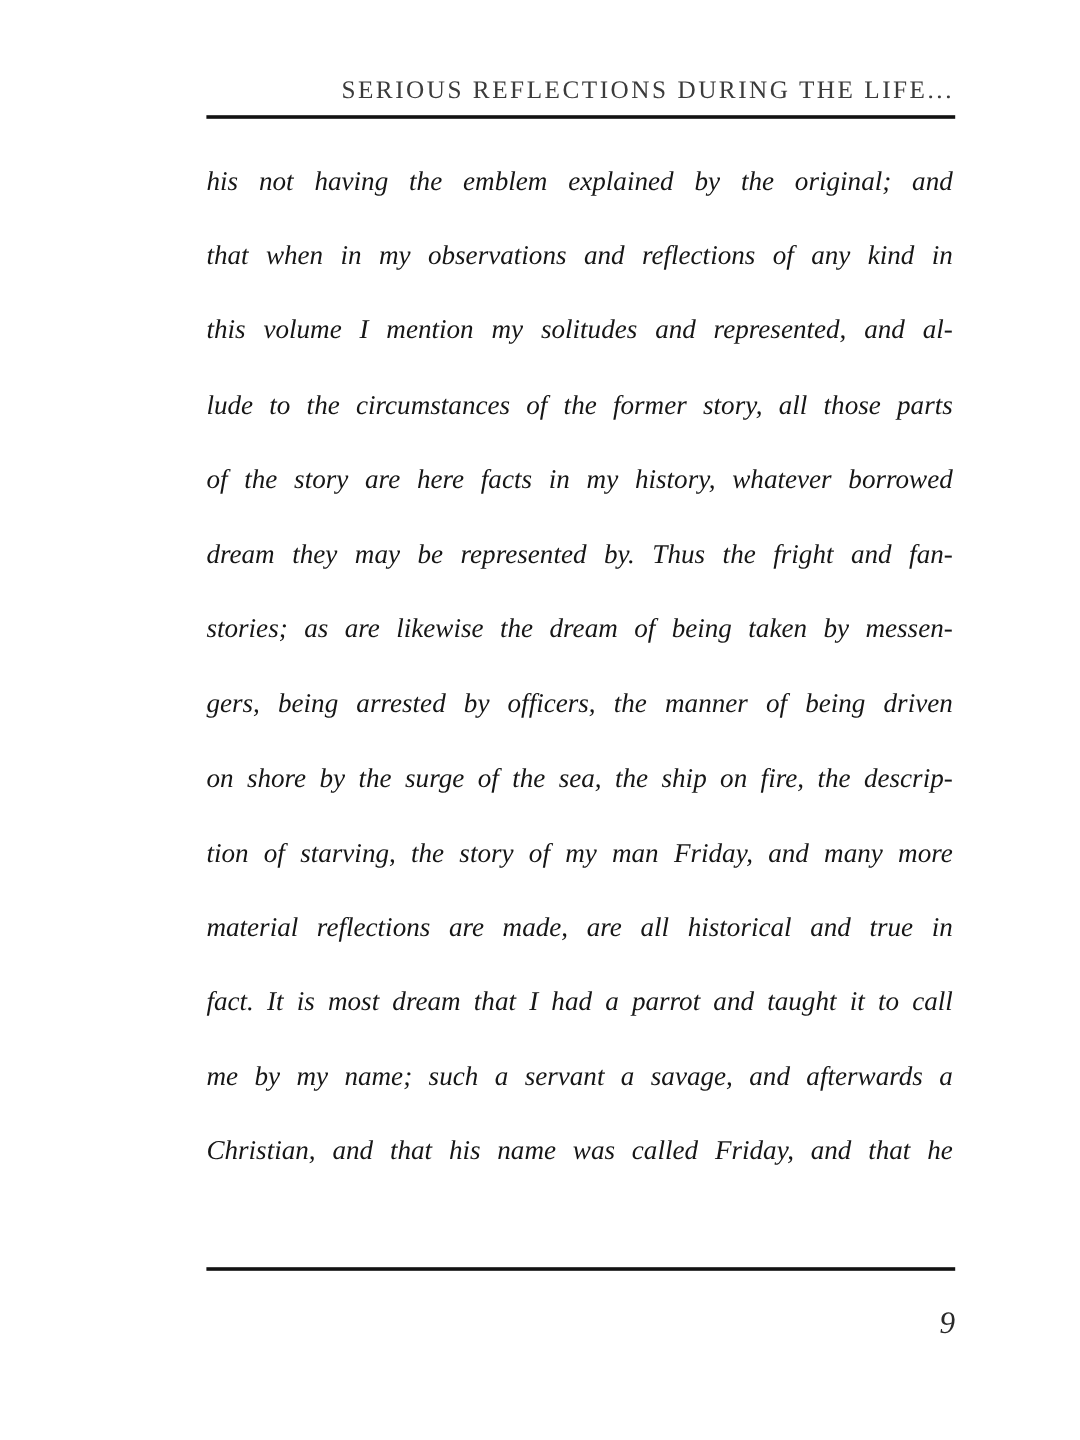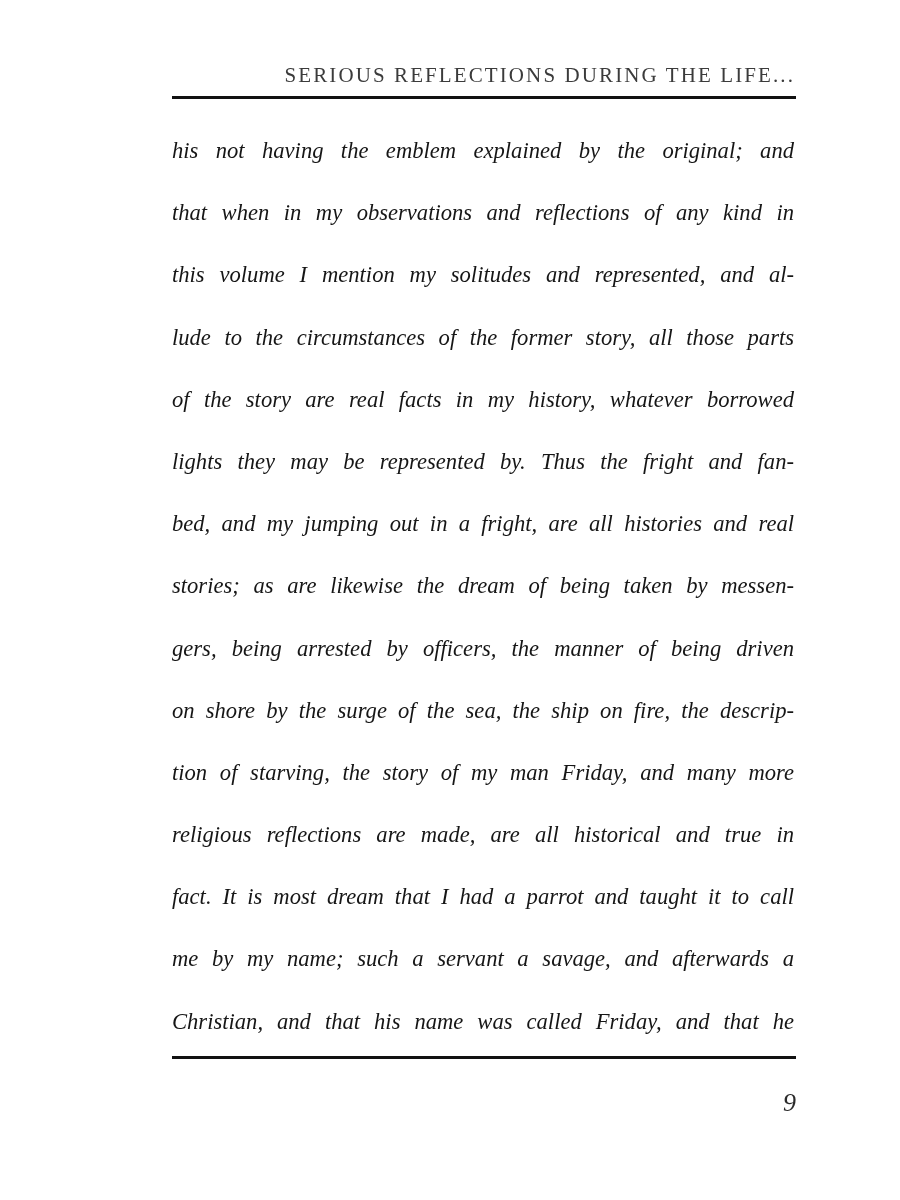--- a/index.html
+++ b/index.html
@@ -114,28 +114,27 @@
     <div class="header-title">SERIOUS REFLECTIONS DURING THE LIFE...</div>
   </div>
   <div class="header-rule"></div>
 
   <div class="content">
     <p class="body-par first">
         <span class="ln">his not having the emblem explained by the original; and</span>
         <span class="ln">that when in my observations and reflections of any kind in</span>
         <span class="ln">this volume I mention my solitudes and represented, and al-</span>
         <span class="ln">lude to the circumstances of the former story, all those parts</span>
-        <span class="ln">of the story are real facts in my history, whatever borrowed</span>
-        <span class="ln">lights they may be represented by. Thus the fright and fan-</span>
-        <span class="ln">bed, and my jumping out in a fright, are all histories and real</span>
+        <span class="ln">of the story are here facts in my history, whatever borrowed</span>
+        <span class="ln">dream they may be represented by. Thus the fright and fan-</span>
         <span class="ln">stories; as are likewise the dream of being taken by messen-</span>
         <span class="ln">gers, being arrested by officers, the manner of being driven</span>
         <span class="ln">on shore by the surge of the sea, the ship on fire, the descrip-</span>
         <span class="ln">tion of starving, the story of my man Friday, and many more</span>
-        <span class="ln">religious reflections are made, are all historical and true in</span>
+        <span class="ln">material reflections are made, are all historical and true in</span>
         <span class="ln">fact. It is most dream that I had a parrot and taught it to call</span>
         <span class="ln">me by my name; such a servant a savage, and afterwards a</span>
         <span class="ln">Christian, and that his name was called Friday, and that he</span>
       </p>
 
   </div>
 
   <div class="footer-rule"></div>
   <div class="page-number">9</div>
 

